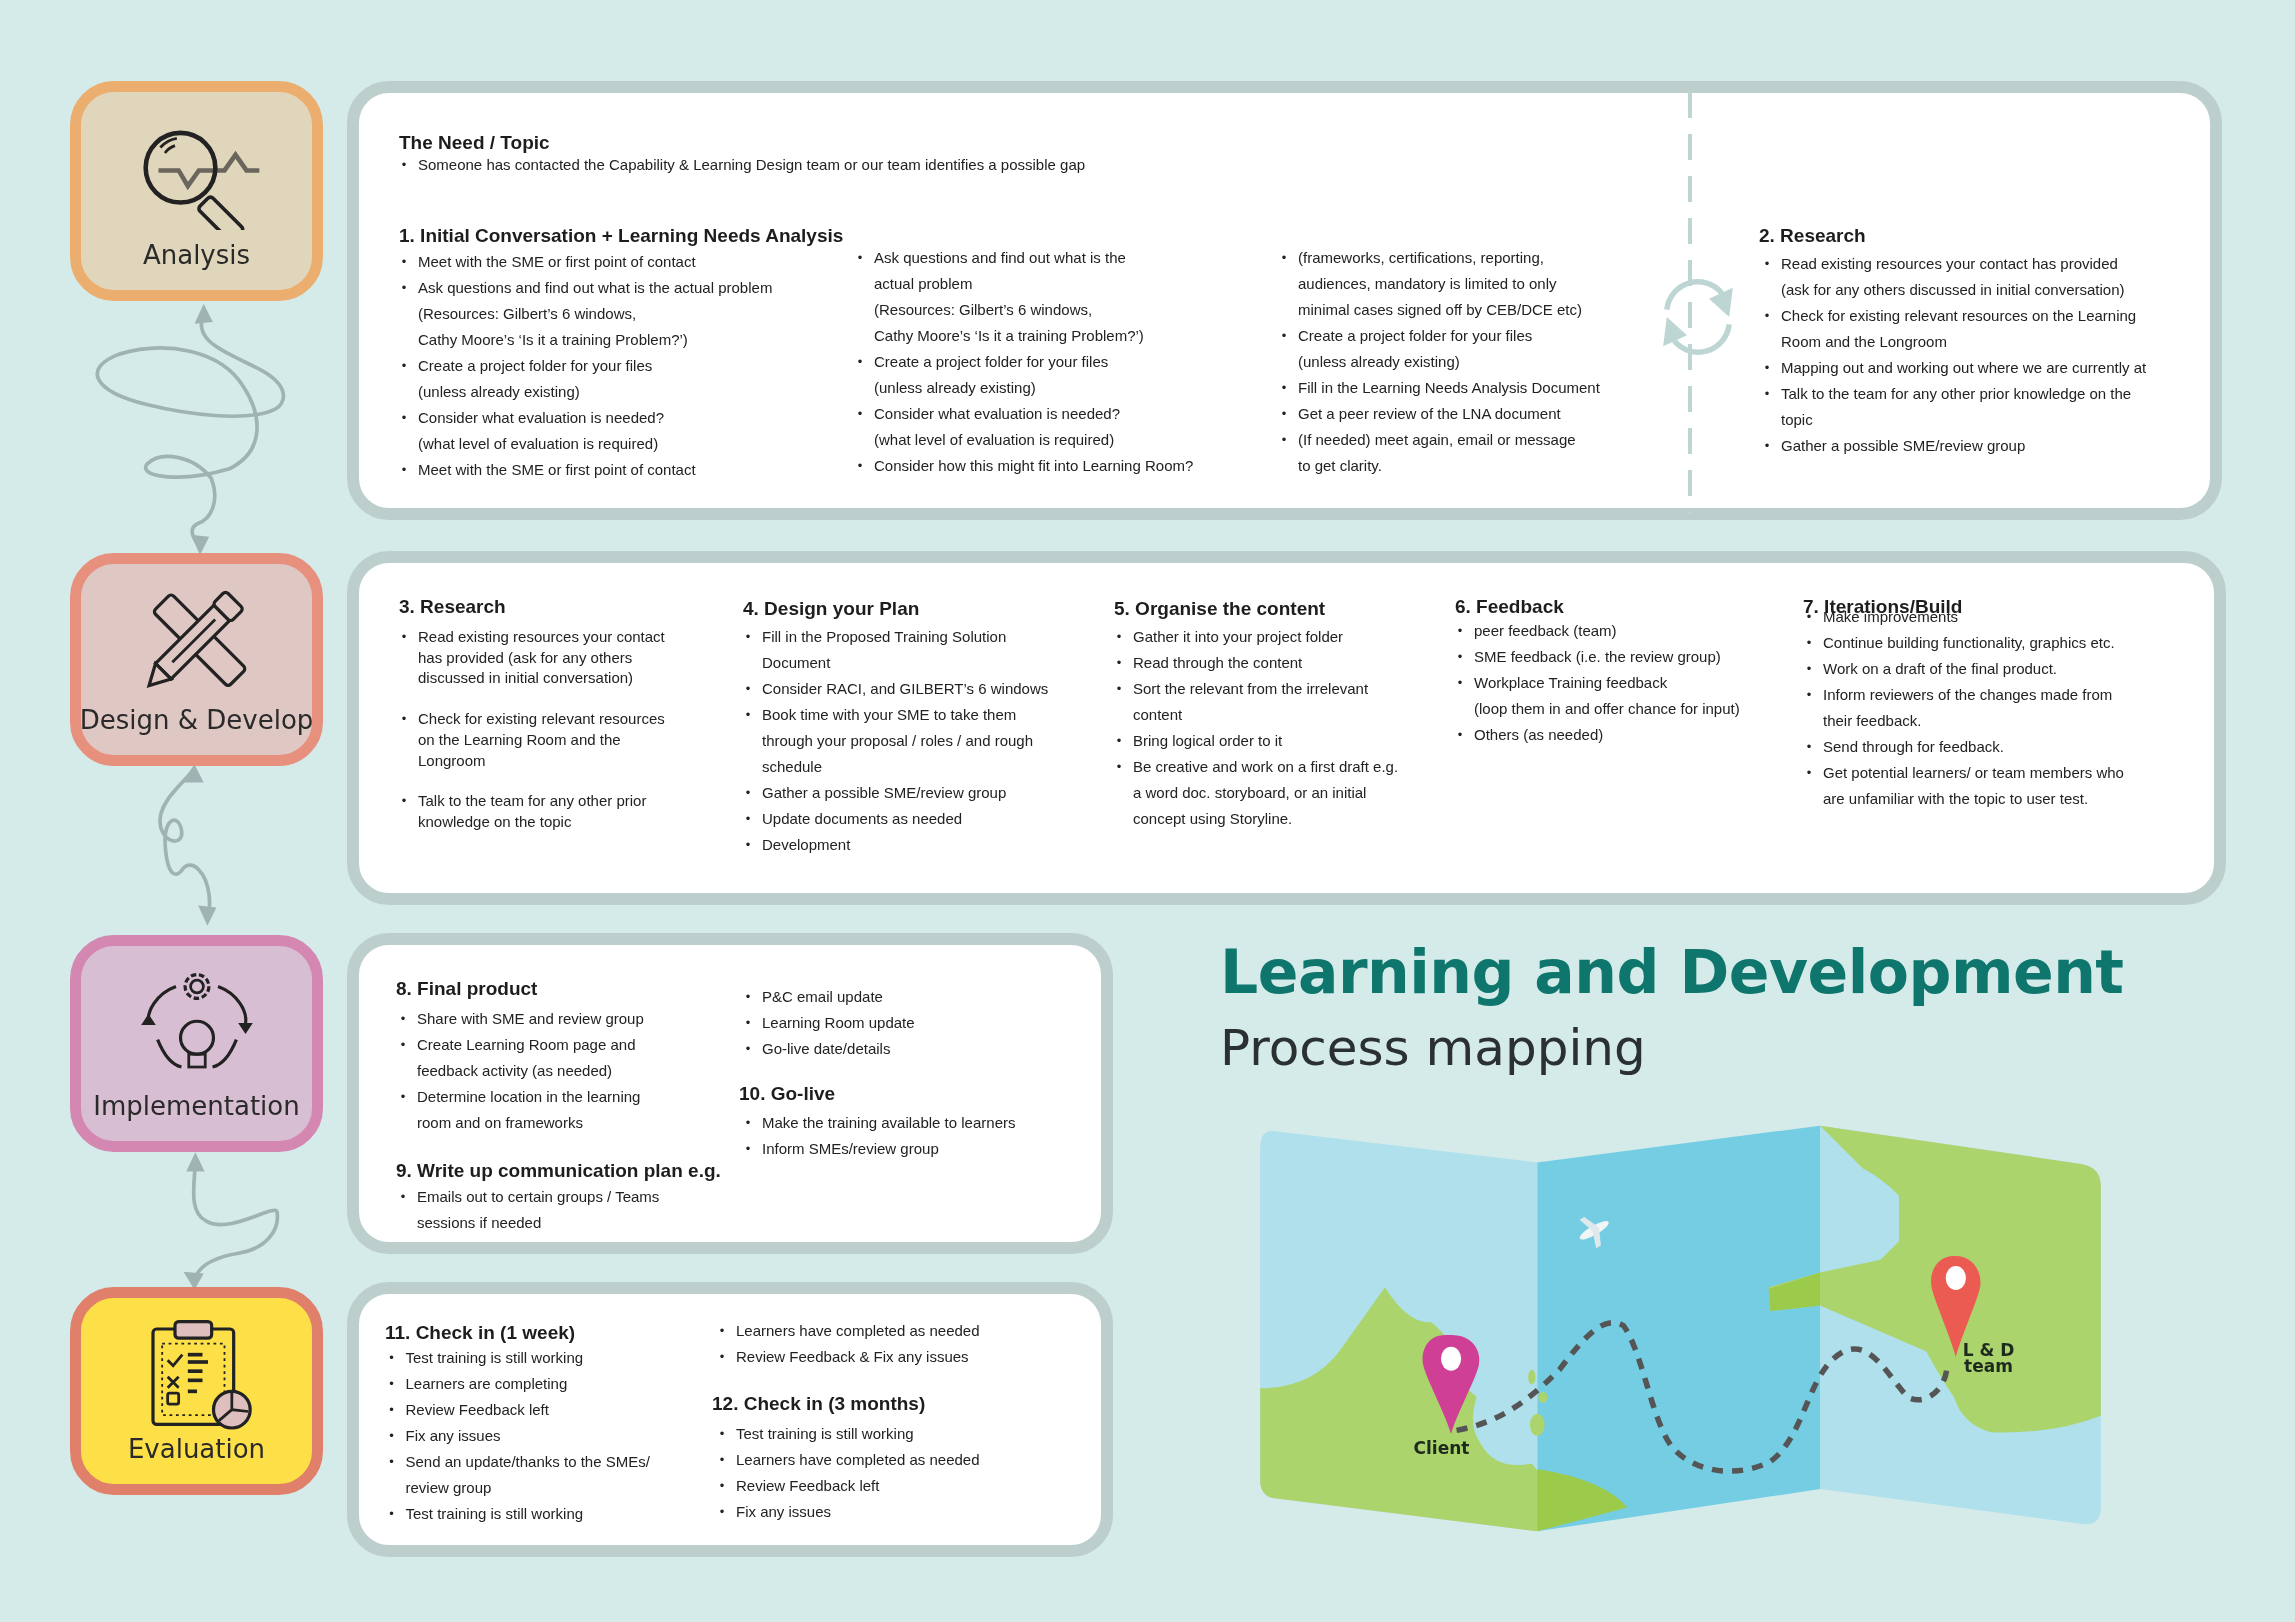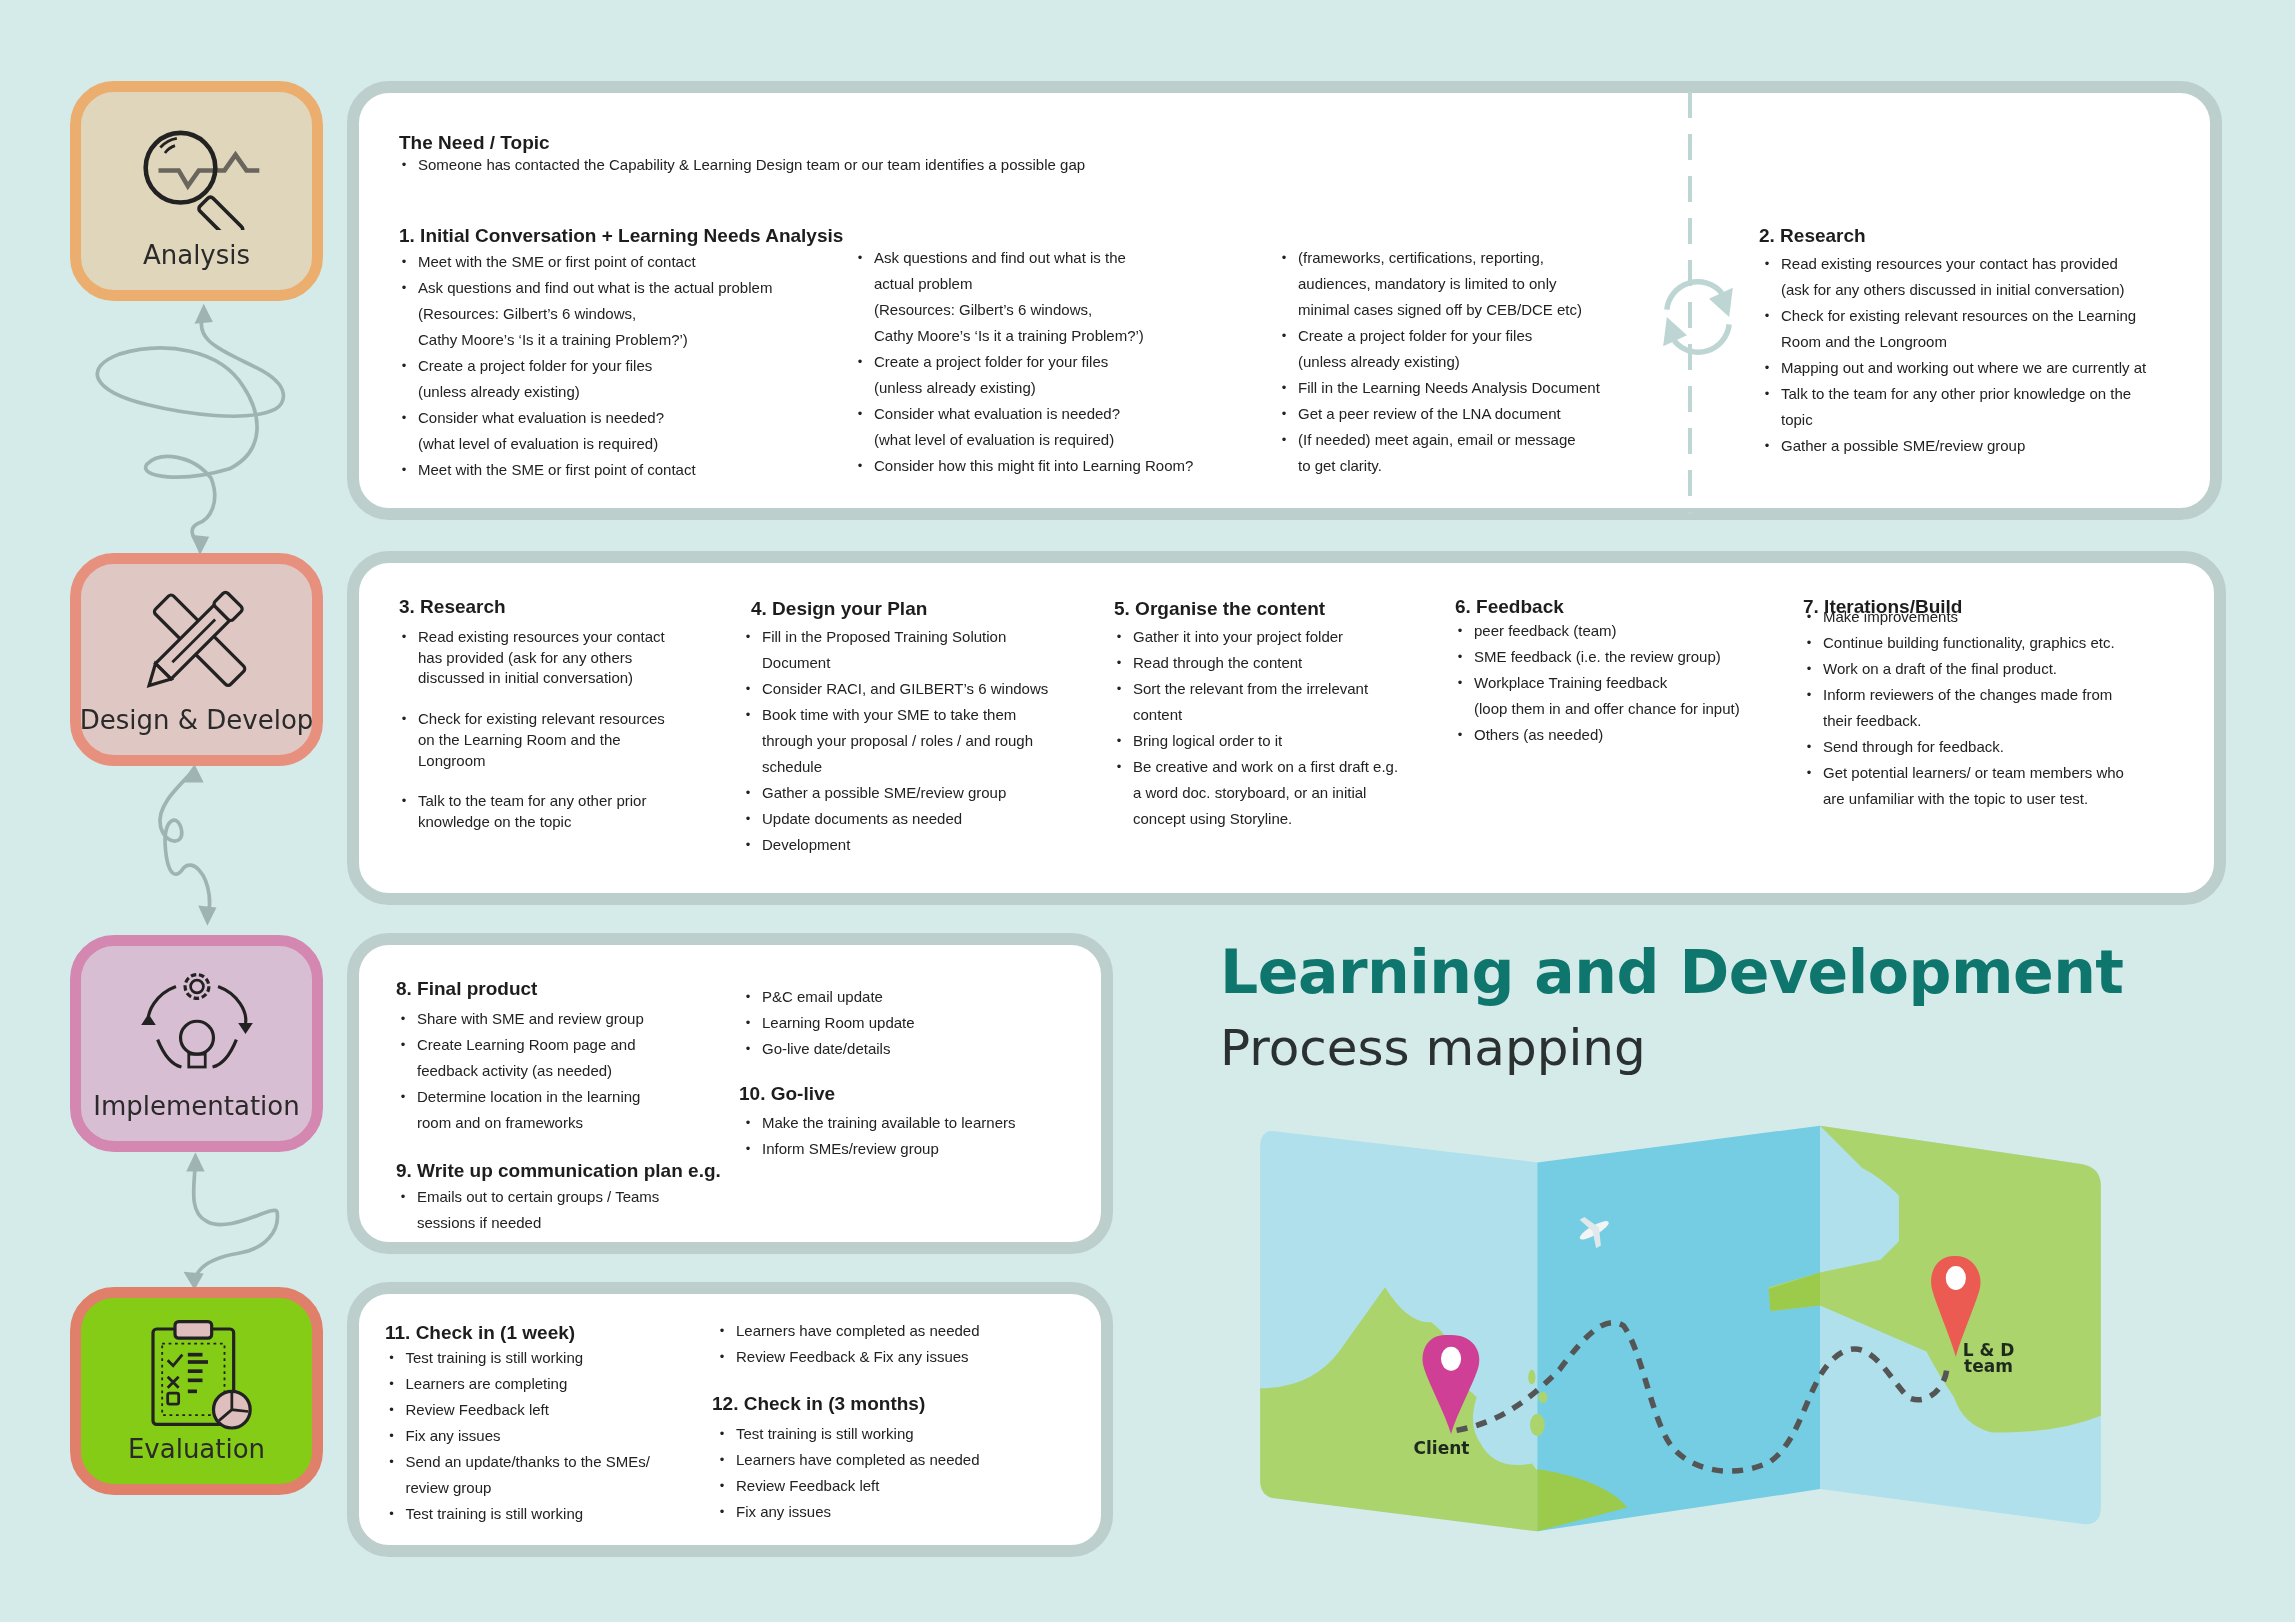--- a/index.html
+++ b/index.html
@@ -117,21 +117,21 @@
     <path d="M88,22 C110,30 120,50 118,62" fill="none" stroke="#222" stroke-width="3.5"></path>
     <polygon points="110,62 126,62 118,74" fill="#222"></polygon>
     <path d="M22,80 C30,100 40,108 48,110" fill="none" stroke="#222" stroke-width="3.5"></path>
     <path d="M108,80 C100,100 90,108 82,110" fill="none" stroke="#222" stroke-width="3.5"></path>
     <circle cx="65" cy="78" r="18" fill="none" stroke="#222" stroke-width="3.5"></circle>
     <rect x="56" y="96" width="18" height="14" fill="none" stroke="#222" stroke-width="3"></rect>
   </svg>
   <span class="label">Implementation</span>
 </div>
 
-<div class="stage" style="top:1287px;height:208px;border-color:#e0806b;background:#84cc16;">
+<div class="stage" style="top:1287px;height:208px;border-color:#e0806b;background:#fde047;">
   <svg class="icon" style="top:18.4px" width="110" height="114" viewBox="0 0 120 124">
     <rect x="12" y="14" width="88" height="104" rx="4" fill="none" stroke="#222" stroke-width="3.5"></rect>
     <rect x="36" y="6" width="40" height="18" rx="4" fill="#dfbfbd" stroke="#222" stroke-width="3.5"></rect>
     <rect x="22" y="30" width="68" height="78" fill="none" stroke="#222" stroke-width="2" stroke-dasharray="3 4"></rect>
     <polyline points="28,48 34,54 44,42" fill="none" stroke="#222" stroke-width="3"></polyline>
     <path d="M28,66 L40,78 M40,66 L28,78" stroke="#222" stroke-width="3"></path>
     <rect x="28" y="84" width="12" height="12" rx="2" fill="none" stroke="#222" stroke-width="3"></rect>
     <g stroke="#222" stroke-width="4">
         <line x1="50" y1="42" x2="66" y2="42"></line>
         <line x1="50" y1="50" x2="72" y2="50"></line>
@@ -213,21 +213,21 @@
     <li>Read existing resources your contact
 has provided (ask for any others
 discussed in initial conversation)</li>
     <li>Check for existing relevant resources
 on the Learning Room and the
 Longroom</li>
     <li>Talk to the team for any other prior
 knowledge on the topic</li>
   </ul>
 
-  <h4 style="left:392px;top:35px;">4. Design your Plan</h4>
+  <h4 style="left:384px;top:35px;">4. Design your Plan</h4>
   <ul style="left:384px;top:61px;width:349px;">
     <li>Fill in the Proposed Training Solution
 Document</li>
     <li>Consider RACI, and GILBERT’s 6 windows</li>
     <li>Book time with your SME to take them
 through your proposal / roles / and rough
 schedule</li>
     <li>Gather a possible SME/review group</li>
     <li>Update documents as needed</li>
     <li>Development</li>

